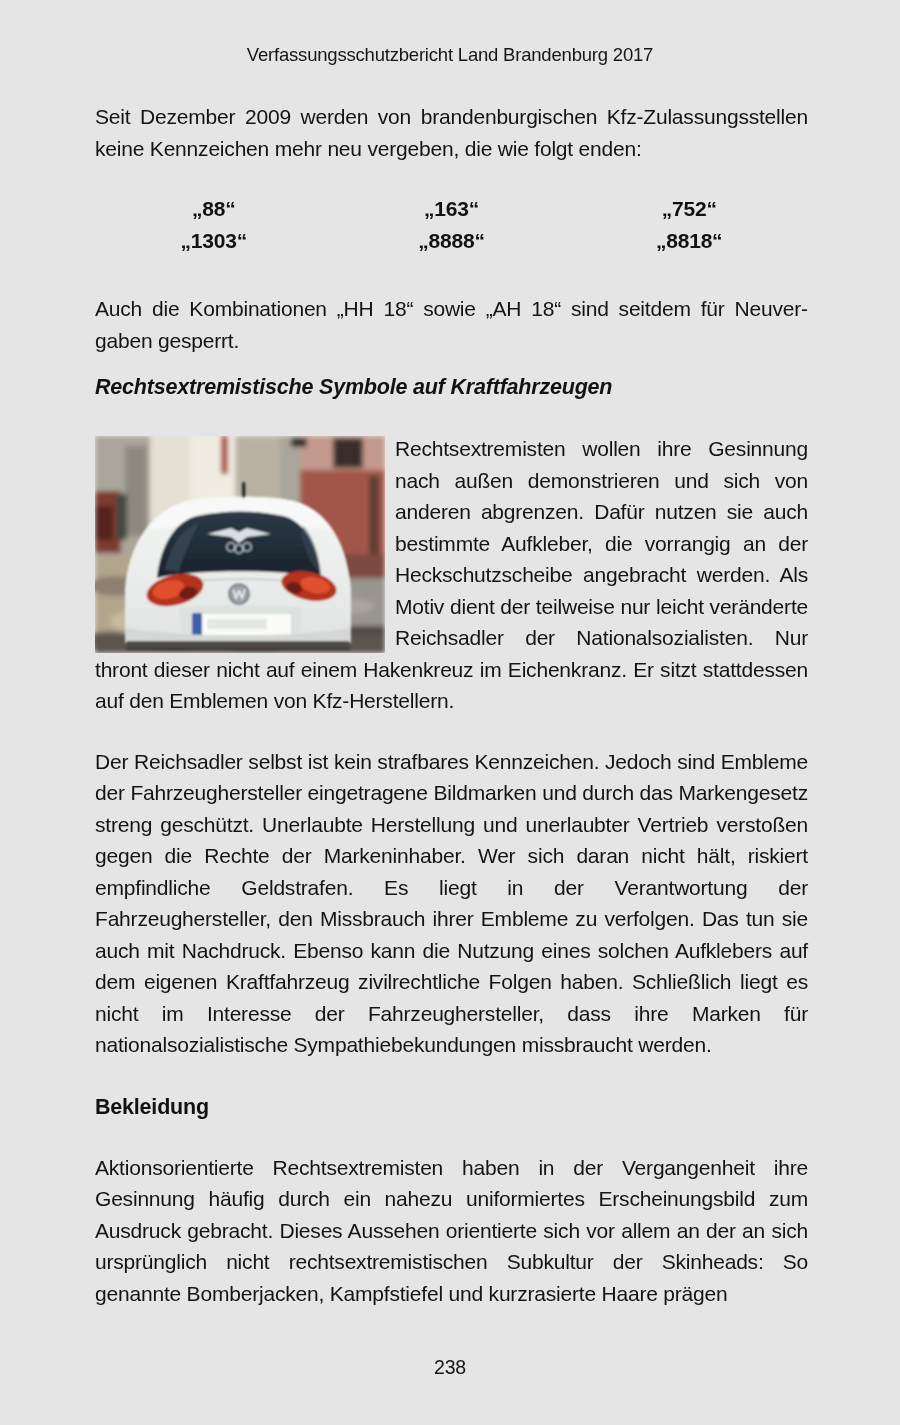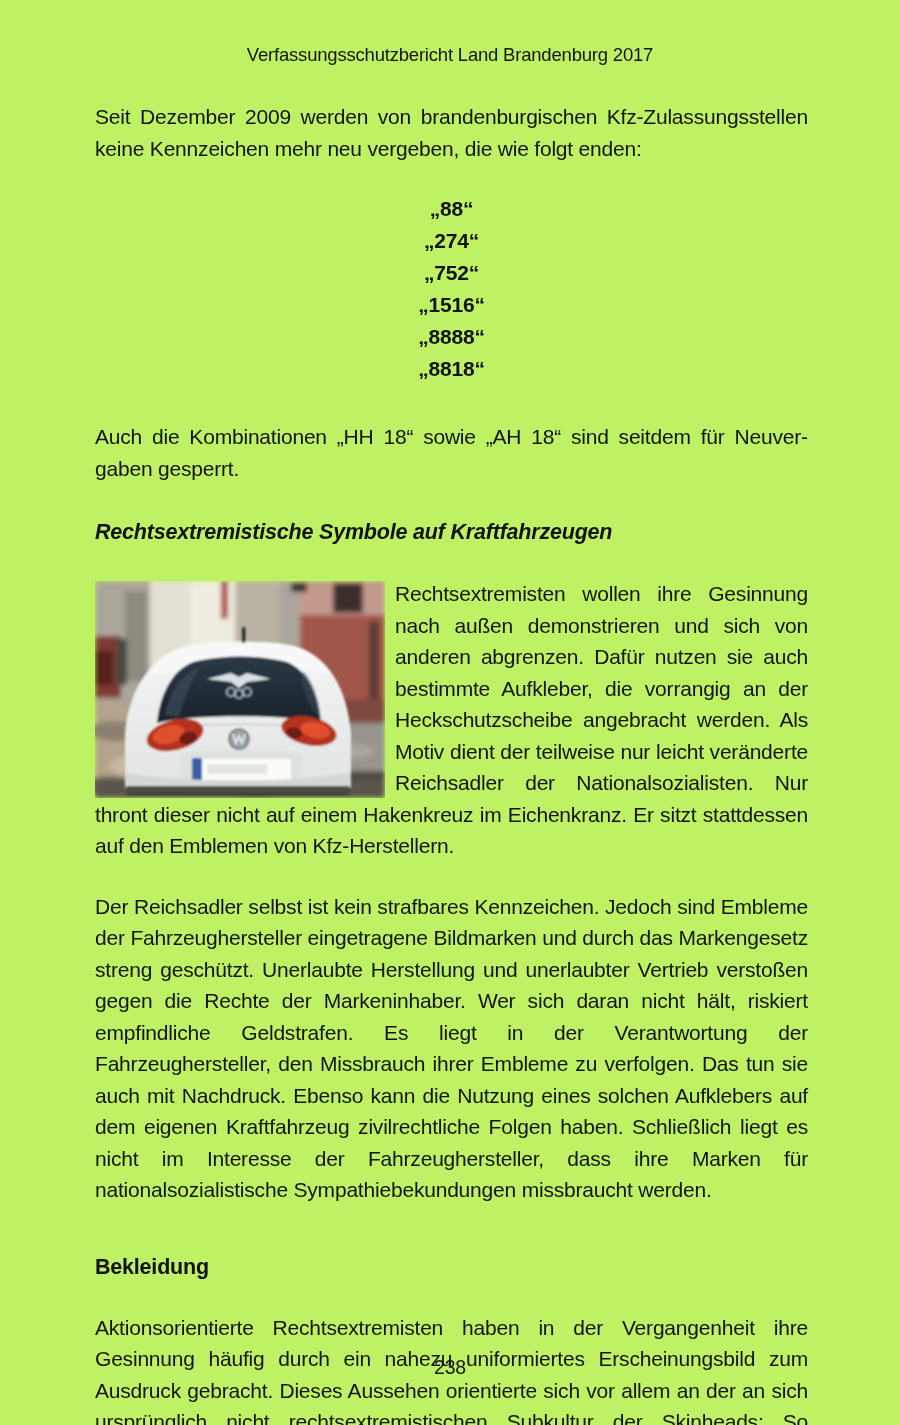--- a/index.html
+++ b/index.html
@@ -1,19 +1,19 @@
 <!DOCTYPE html>
 <html lang="de"><head>
 <meta charset="utf-8">
 <style>
   html,body { margin:0; padding:0; background:#ffffff; }
   .page {
     position:relative;
     width:900px; height:1425px;
-    background:#bef264;
+    background:#e5e5e5;
     color:#121212;
     font-family:"Liberation Sans","DejaVu Sans",sans-serif;
     letter-spacing:-0.2px;
     overflow:hidden;
   }
   .running-head {
     position:absolute; top:44px; left:0; right:0;
     text-align:center;
     font-size:18.5px;
     color:#161616;
@@ -30,31 +30,31 @@
     text-align:justify;
     color:#141414;
   }
   .plate-table {
     display:flex; flex-direction:column;
     margin-top:29px;
     font-weight:bold;
     font-size:21px;
     line-height:32px;
   }
-  .plate-row { display:flex;flex-direction:column; }
+  .plate-row { display:flex; }
   .plate-cell { flex:1 1 33.33%; text-align:center; }
   .heading {
     margin:0;
     font-size:21.5px;
     line-height:26px;
     font-weight:bold;
   }
   .heading.italic { font-style:italic; }
-  #h-symbols { margin-top:35px; }
-  #h-clothing { margin-top:48px; }
+  #h-symbols { margin-top:18px; }
+  #h-clothing { margin-top:33px; }
   #p1 { margin-top:0; }
   #p2 { margin-top:36px; }
   .wrap-section { margin-top:33px; }
   #p4 { margin-top:29px; }
   #p5 { margin-top:32px; }
   .car-photo {
     float:left;
     width:290px; height:217px;
     margin:3px 10px 0 0;
     display:block;
@@ -74,25 +74,25 @@
 
   <div class="running-head">Verfassungsschutzbericht Land Brandenburg 2017</div>
 
   <div class="content">
 
     <p class="body" id="p1">Seit Dezember 2009 werden von brandenburgischen Kfz-Zulassungsstel­len keine Kennzeichen mehr neu vergeben, die wie folgt enden:</p>
 
     <div class="plate-table">
       <div class="plate-row">
         <span class="plate-cell">„88“</span>
-        <span class="plate-cell">„274“</span>
+        <span class="plate-cell">„163“</span>
         <span class="plate-cell">„752“</span>
       </div>
       <div class="plate-row">
-        <span class="plate-cell">„1516“</span>
+        <span class="plate-cell">„1303“</span>
         <span class="plate-cell">„8888“</span>
         <span class="plate-cell">„8818“</span>
       </div>
     </div>
 
     <p class="body" id="p2">Auch die Kombinationen „HH 18“ sowie „AH 18“ sind seitdem für Neuver­gaben gesperrt.</p>
 
     <h2 class="heading italic" id="h-symbols">Rechtsextremistische Symbole auf Kraftfahrzeugen</h2>
 
     <div class="wrap-section clearfix">

